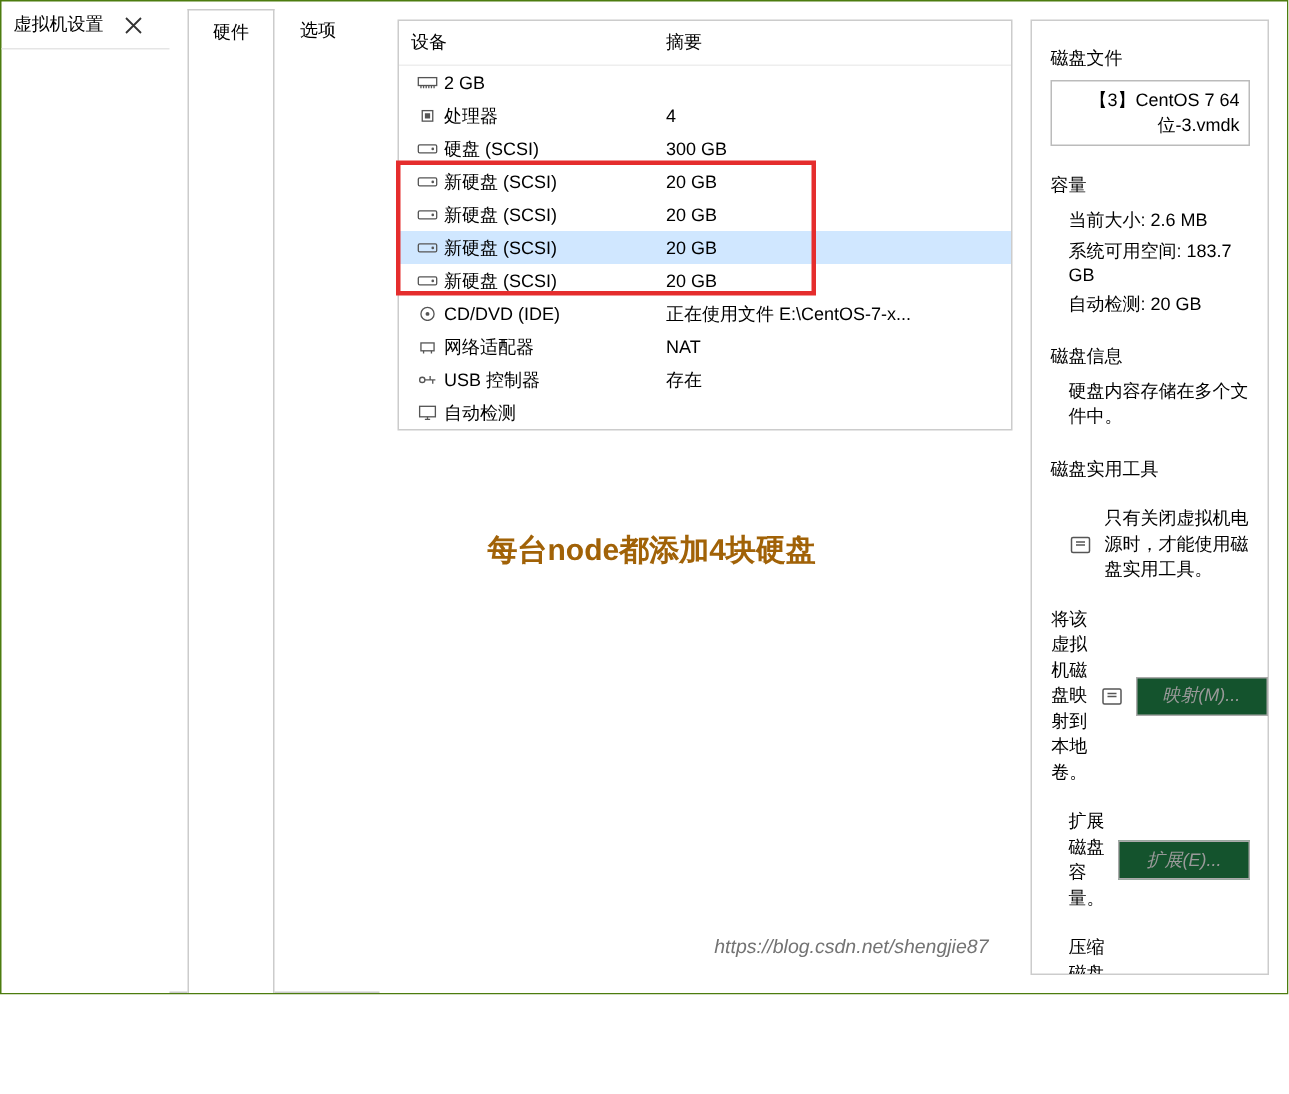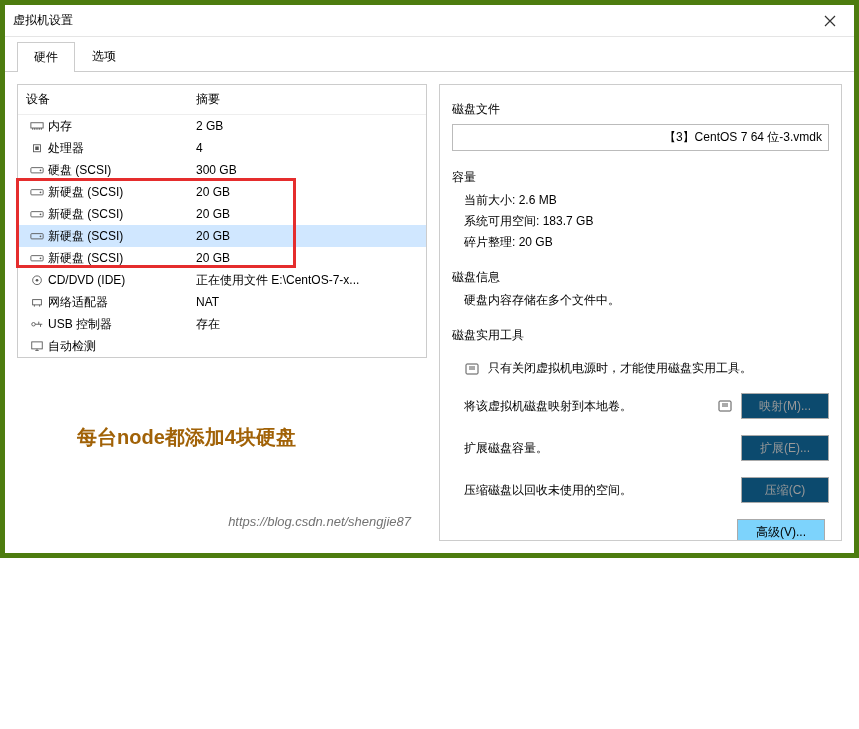--- a/index.html
+++ b/index.html
@@ -1,17 +1,17 @@
 <!DOCTYPE html>
 <html><head>
   <meta charset="utf-8">
   <style>
     * { box-sizing: border-box; margin: 0; padding: 0; }
     body { font-family: "Microsoft YaHei", "SimSun", sans-serif; font-size: 12px; background: #fff; color: #000; }
-    .window { width: 859px; height: 558px; border: 5px solid #4d7c0f; display: flex; flex-direction: column; }
+    .window { width: 859px; height: 663px; border: 1px solid #4d7c0f; display: flex; }
     .titlebar { height: 32px; display: flex; align-items: center; justify-content: space-between; padding: 0 4px 0 8px; border-bottom: 1px solid #e5e5e5; }
     .titlebar-title { font-size: 12px; }
     .close-btn { width: 40px; height: 28px; display: flex; align-items: center; justify-content: center; cursor: pointer; }
     .close-btn svg { width: 12px; height: 12px; }
     .tabs { display: flex; padding: 4px 12px 0 12px; border-bottom: 1px solid #ccc; }
     .tab { padding: 6px 16px; border: 1px solid transparent; border-bottom: none; cursor: pointer; font-size: 12px; }
     .tab.active { border-color: #ccc; background: #fff; position: relative; top: 1px; }
     .content { flex: 1; display: flex; padding: 12px; gap: 12px; overflow: hidden; }
     .left-panel { width: 410px; border: 1px solid #ccc; display: flex; flex-direction: column; }
     .right-panel { flex: 1; border: 1px solid #ccc; padding: 8px 12px; overflow-y: auto; }
@@ -24,25 +24,25 @@
     .hw-row .icon-cell { width: 22px; display: flex; align-items: center; justify-content: center; }
     .hw-row .device-cell { width: 148px; }
     .hw-row .summary-cell { flex: 1; white-space: nowrap; overflow: hidden; text-overflow: ellipsis; }
     .hw-icon { width: 14px; height: 12px; display: inline-block; }
     .highlight-box { position: absolute; border: 3px solid #e52d2d; pointer-events: none; }
     .annotation { position: absolute; color: #a16207; font-weight: bold; font-size: 20px; }
     .section-title { font-size: 12px; margin: 8px 0 6px 0; }
     .disk-file-box { border: 1px solid #bbb; padding: 4px 6px; margin-bottom: 12px; background: #fff; text-align: right; }
     .info-row { margin: 4px 0 4px 12px; font-size: 12px; }
     .info-text { margin: 6px 0 6px 12px; font-size: 12px; }
-    .util-row { display: flex; align-items: center; justify-content: space-between; margin: 16px 0 16px 12px; gap: 8px; }
+    .util-row { display: flex; align-items: center; justify-content: center; margin: 16px 0 16px 12px; gap: 8px; }
     .util-text { flex: 1; font-size: 12px; }
     .util-row .small-icon { width: 16px; height: 16px; flex-shrink: 0; }
     .btn { min-width: 88px; height: 26px; border: 1px solid #aaa; background: #7dd3fc; font-size: 12px; cursor: pointer; padding: 0 10px; }
-    .btn.disabled { color: #999; background: #0c4a6e; cursor: not-allowed; }
+    .btn.disabled { color: #999; background: #14532d; cursor: not-allowed; font-style: italic; }
     .btn-row-right { display: flex; justify-content: flex-end; margin: 16px 4px 4px 0; }
     .left-container { position: relative; }
     .watermark { position: absolute; right: 16px; bottom: 12px; color: #737373; font-size: 13px; font-style: italic; }
   </style>
 </head>
 <body>
 
 <div class="window">
   <div class="titlebar">
     <span class="titlebar-title">虚拟机设置</span>
@@ -66,21 +66,20 @@
           <span class="col-summary">摘要</span>
         </div>
         <div class="hw-list" id="hw-list">
             <div class="hw-row">
               <span class="icon-cell">
                 <span class="hw-icon"><svg viewBox="0 0 16 12">
                     <rect x="1" y="2" width="14" height="6" fill="none" stroke="#555"></rect>
                     <path d="M3 8 v2 M5 8 v2 M7 8 v2 M9 8 v2 M11 8 v2 M13 8 v2" stroke="#555"></path>
                   </svg></span>
               </span>
-              <span class="device-cell">内存</span>
               <span class="summary-cell">2 GB</span>
             </div>
             <div class="hw-row">
               <span class="icon-cell">
                 <span class="hw-icon"><svg viewBox="0 0 16 12">
                     <rect x="4" y="2" width="8" height="8" fill="none" stroke="#555"></rect>
                     <rect x="6" y="4" width="4" height="4" fill="#555"></rect>
                   </svg></span>
               </span>
               <span class="device-cell">处理器</span>
@@ -189,21 +188,21 @@
       <div class="section-title" style="margin-top:18px;">容量</div>
       <div class="info-row">
         <span>当前大小:</span>
         <span>2.6 MB</span>
       </div>
       <div class="info-row">
         <span>系统可用空间:</span>
         <span>183.7 GB</span>
       </div>
       <div class="info-row">
-        <span>碎片整理:</span>
+        <span>自动检测:</span>
         <span>20 GB</span>
       </div>
 
       <div class="section-title" style="margin-top:18px;">磁盘信息</div>
       <div class="info-text">硬盘内容存储在多个文件中。</div>
 
       <div class="section-title" style="margin-top:18px;">磁盘实用工具</div>
       <div class="util-row">
         <span class="small-icon">
           <svg viewBox="0 0 16 16">

